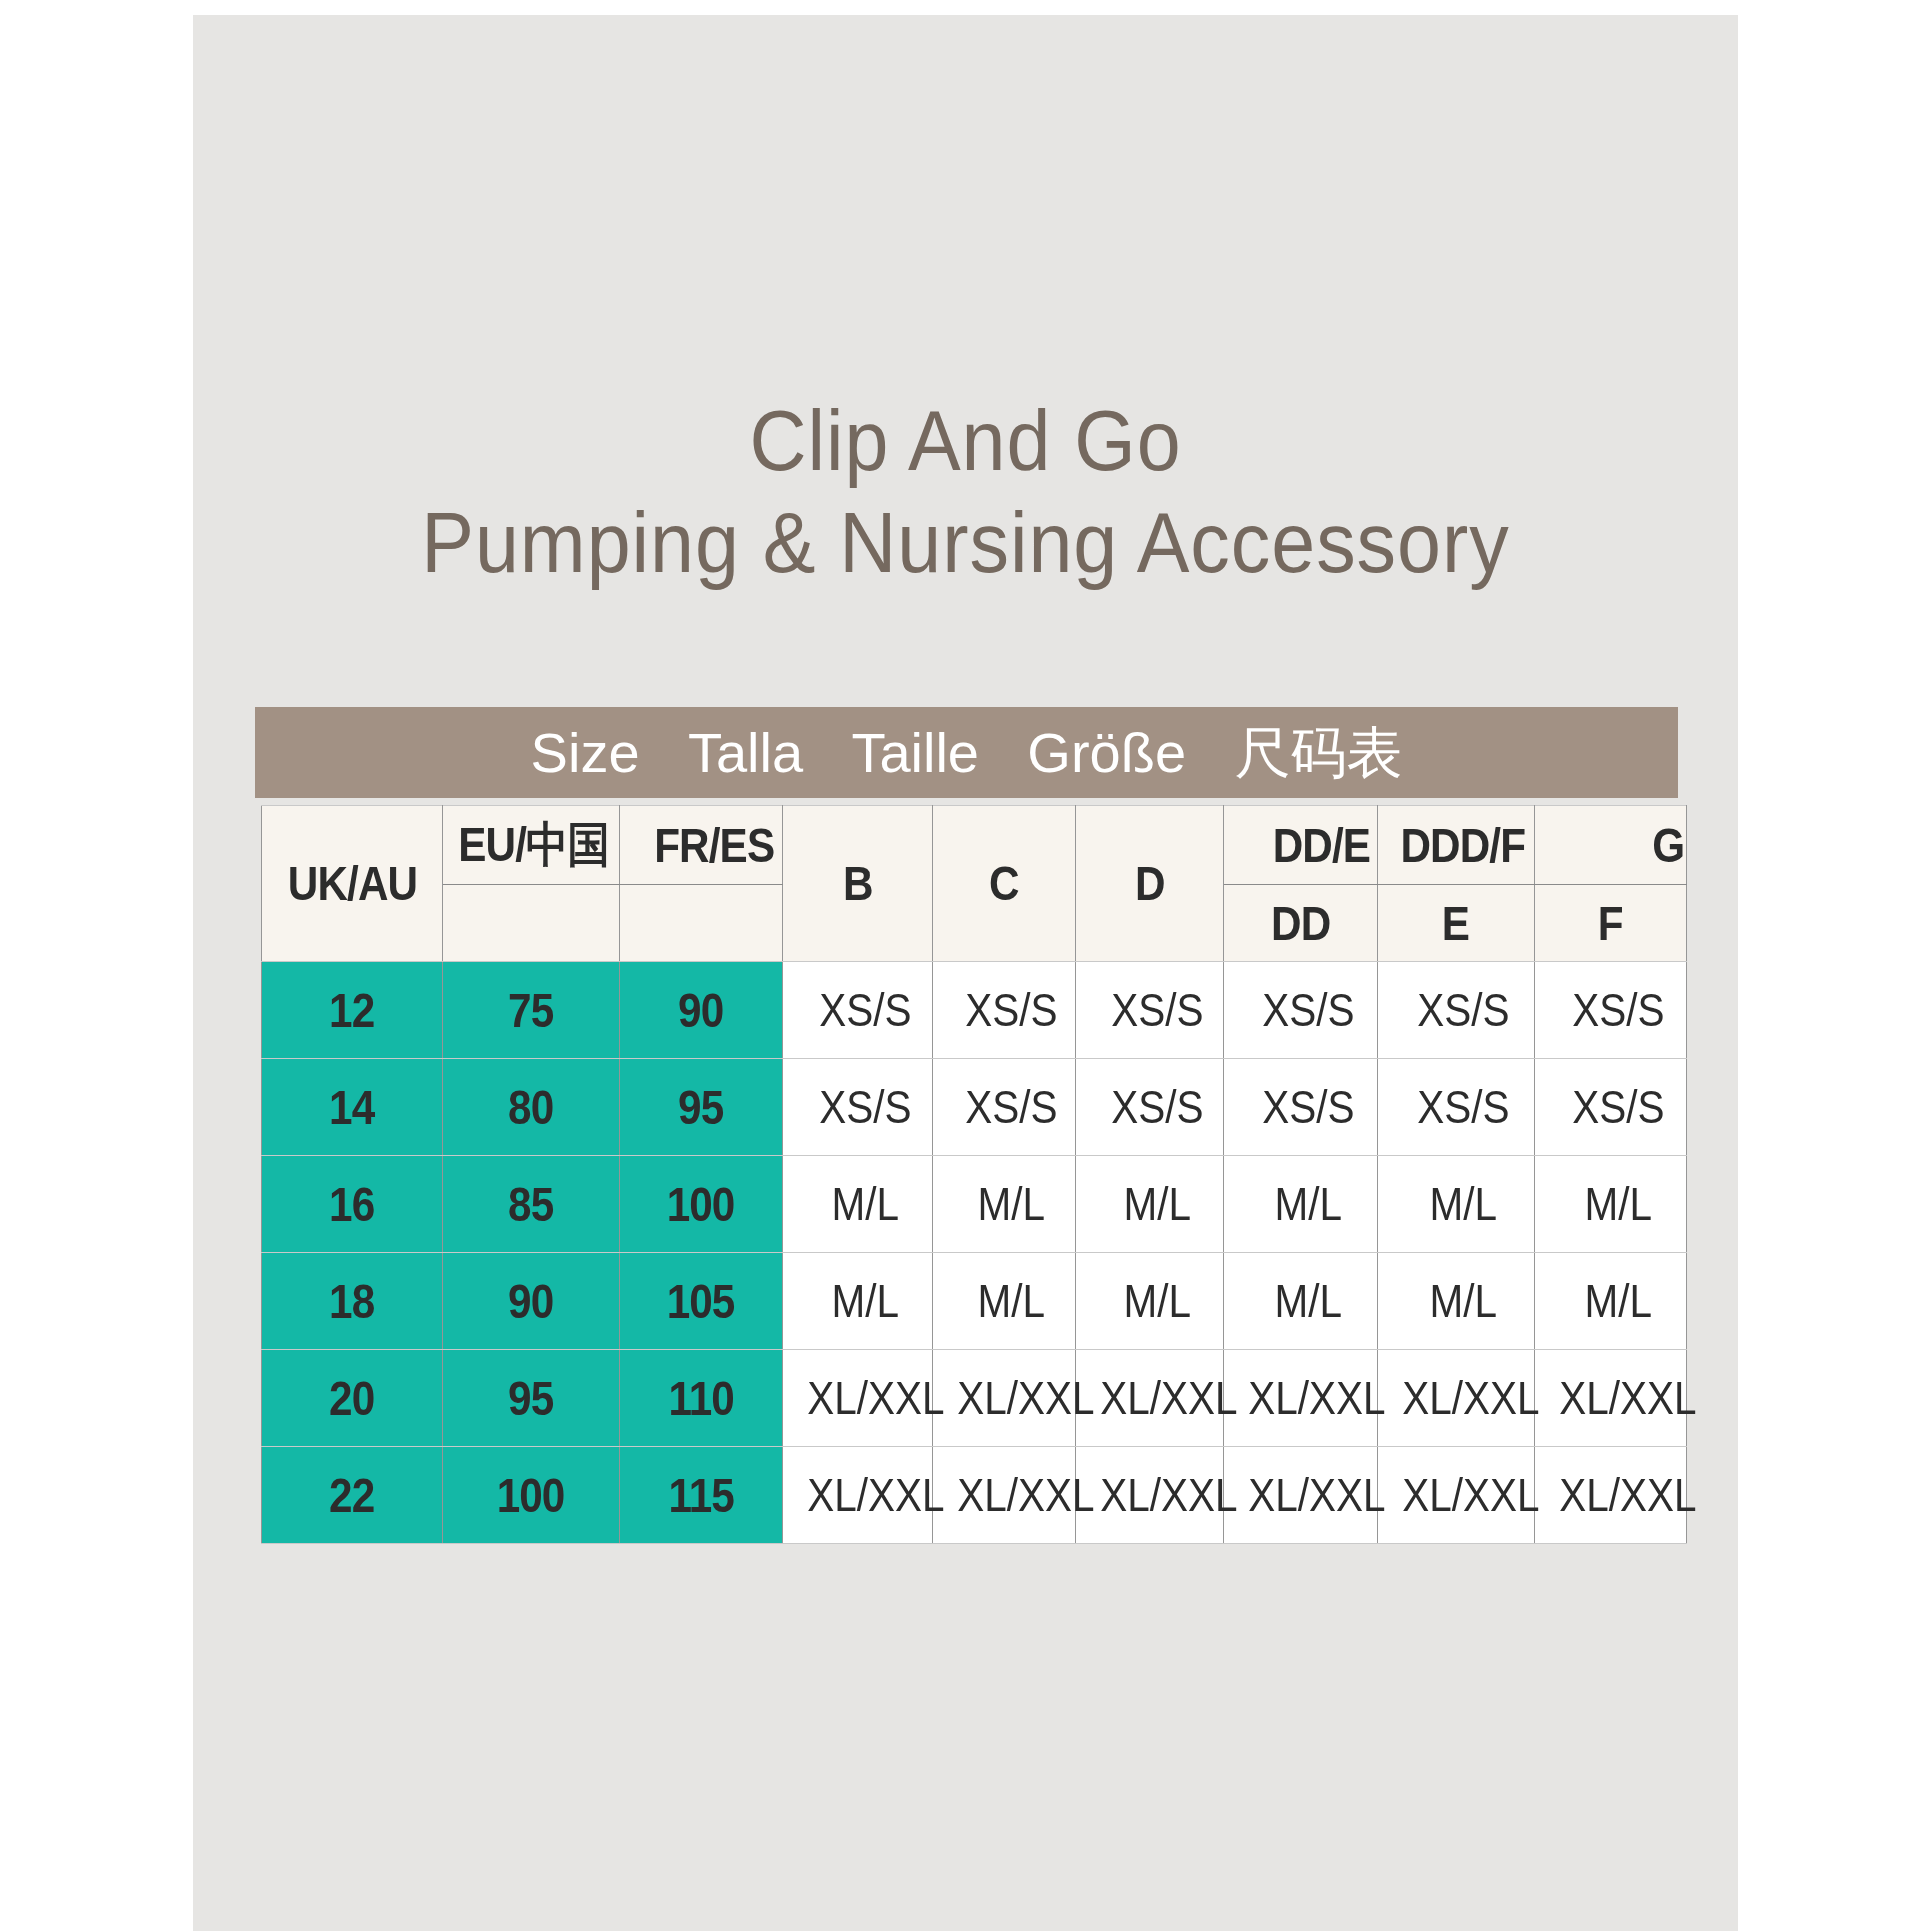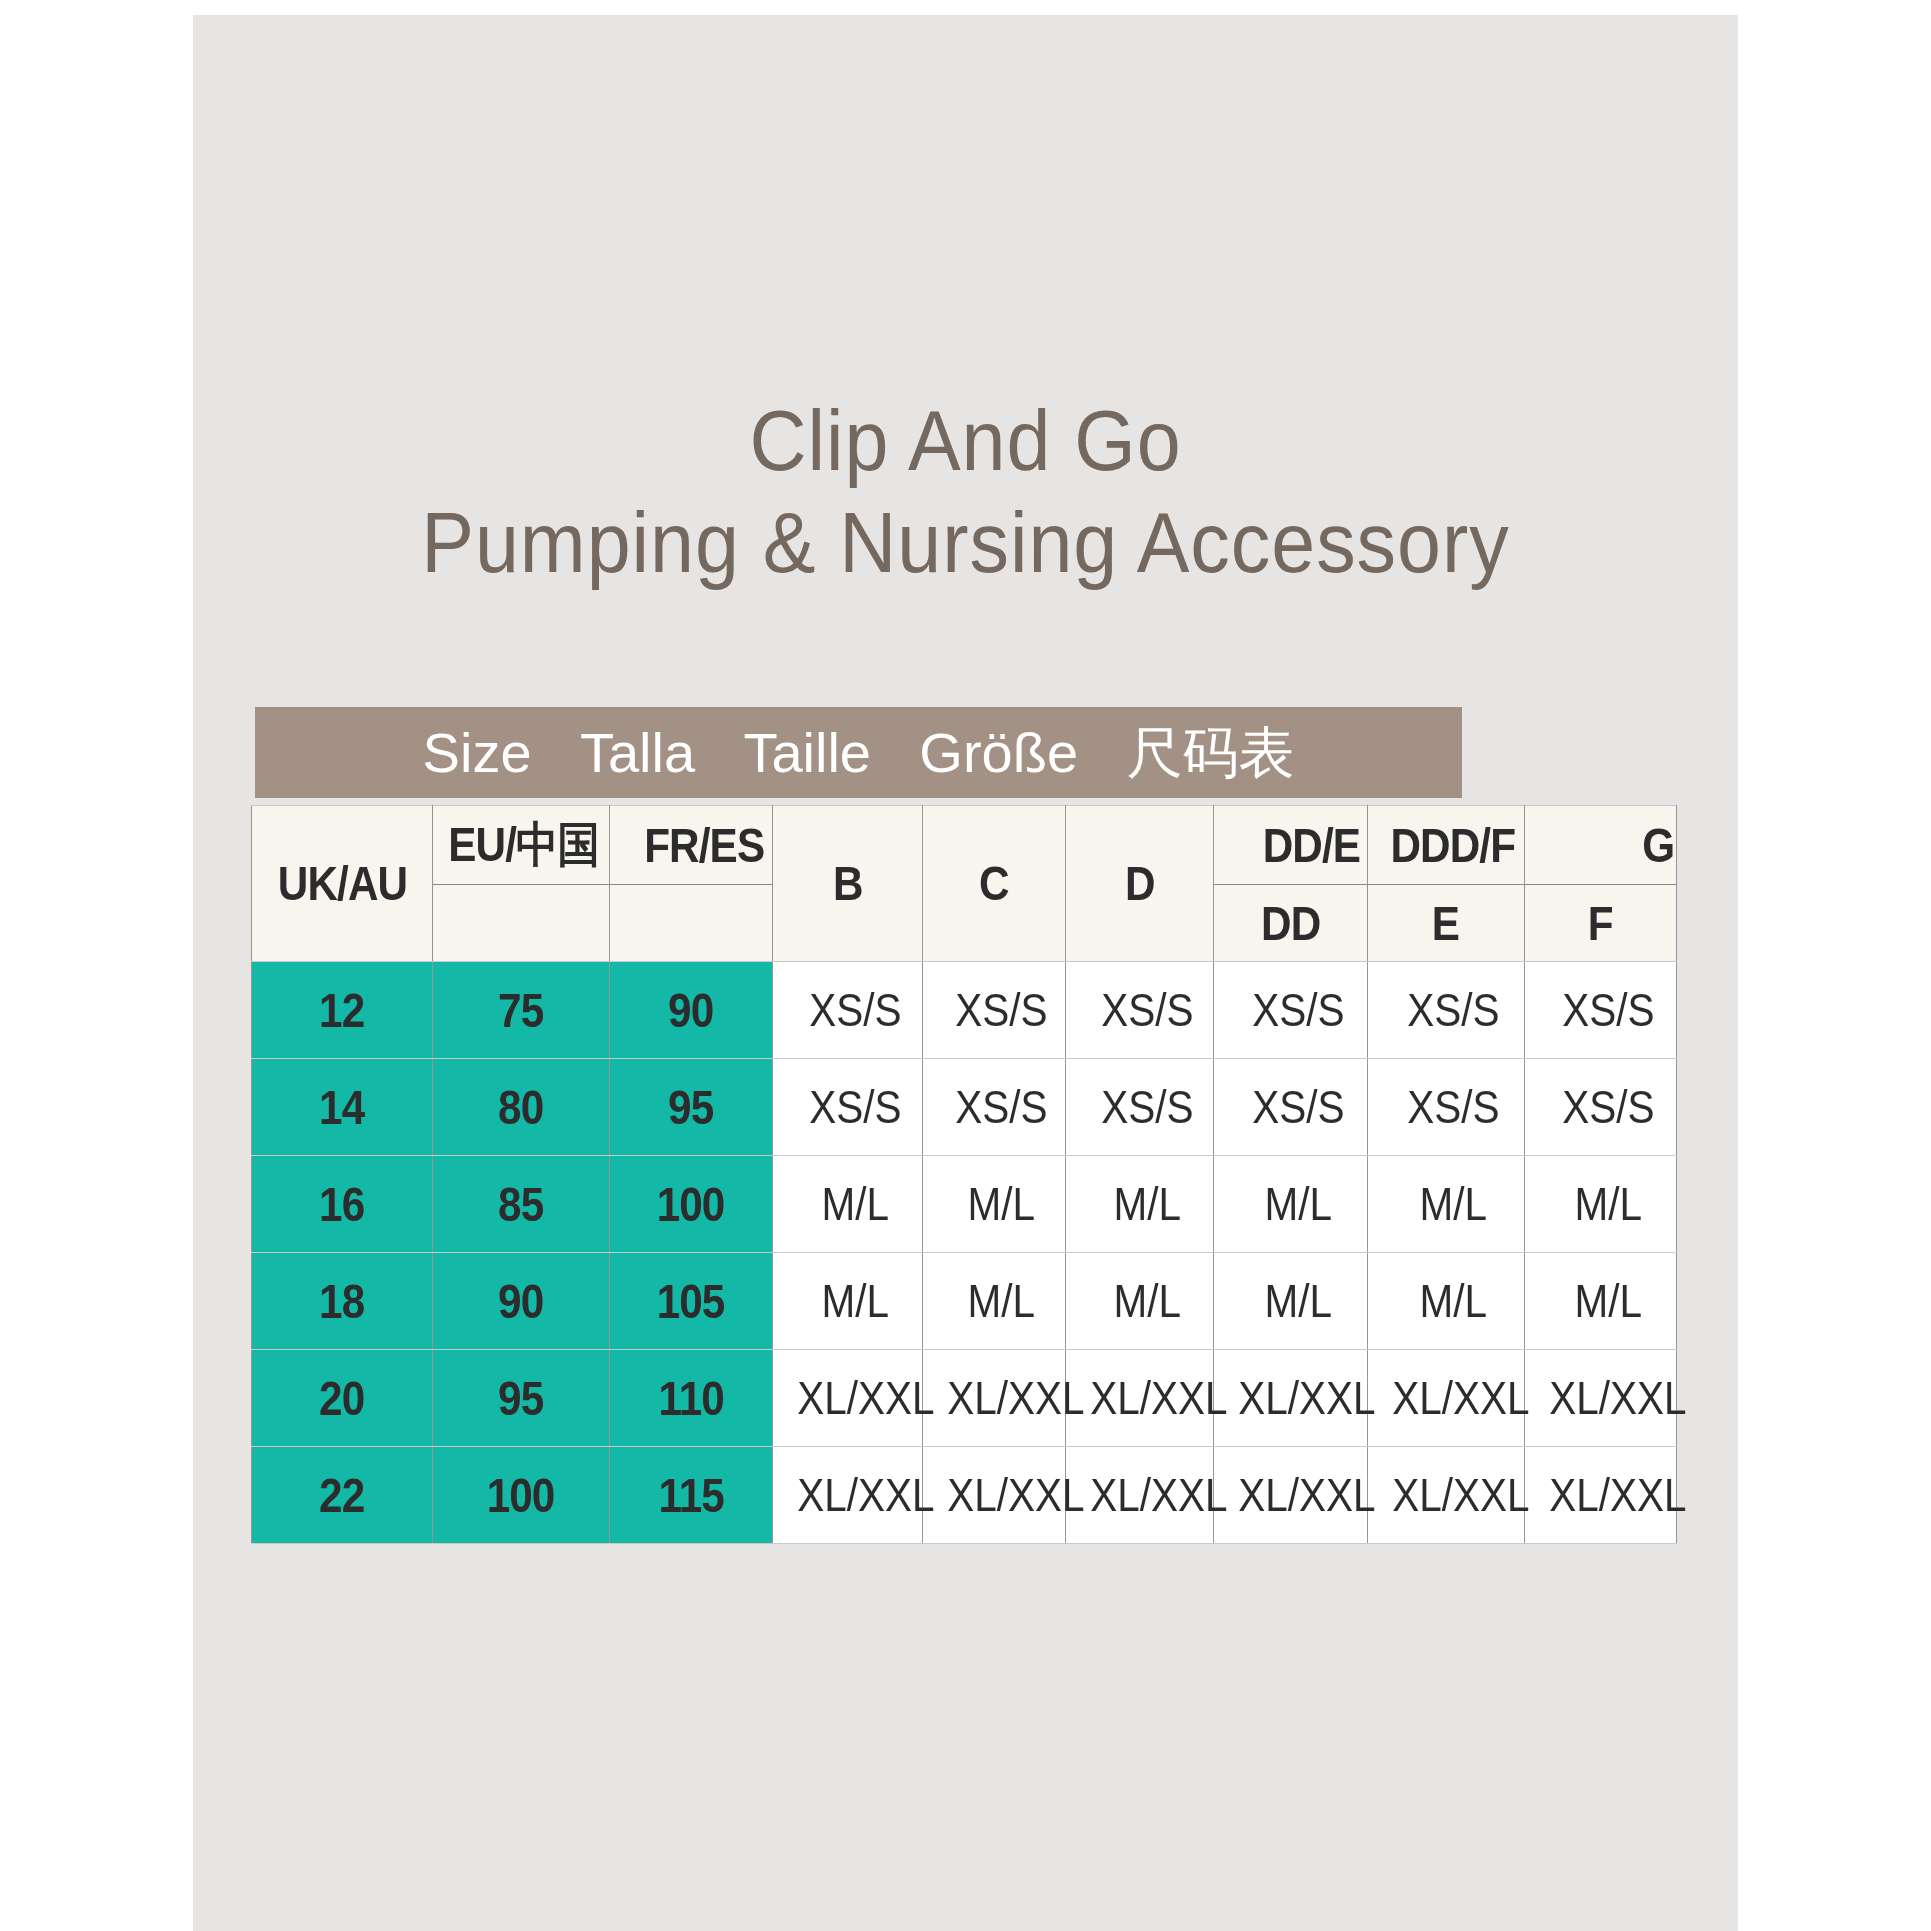--- a/index.html
+++ b/index.html
@@ -24,32 +24,32 @@
     font-size: 85px;
     line-height: 102px;
     font-weight: 400;
     letter-spacing: 1px;
     transform: scaleX(.93);
     transform-origin: 50% 0;
   }
   .sizebar {
     position: absolute;
     top: 692px; left: 62px;
-    width: 1207px; height: 91px;
+    width: 1423px; height: 91px;
     background: #a29184;
     color: #ffffff;
     text-align: center;
     line-height: 91px;
     font-size: 56px;
     white-space: nowrap;
   }
   .sb-label { display: inline-block; margin: 0 16.4px; }
   table.chart {
     position: absolute;
-    top: 790px; left: 58px;
+    top: 790px; left: 68px;
     width: 1423px;
     border-collapse: collapse;
     table-layout: fixed;
   }
   .chart th, .chart td {
     padding: 0;
     text-align: center;
     vertical-align: middle;
     border-left: 1px solid #969696;
     border-right: 1px solid #969696;

